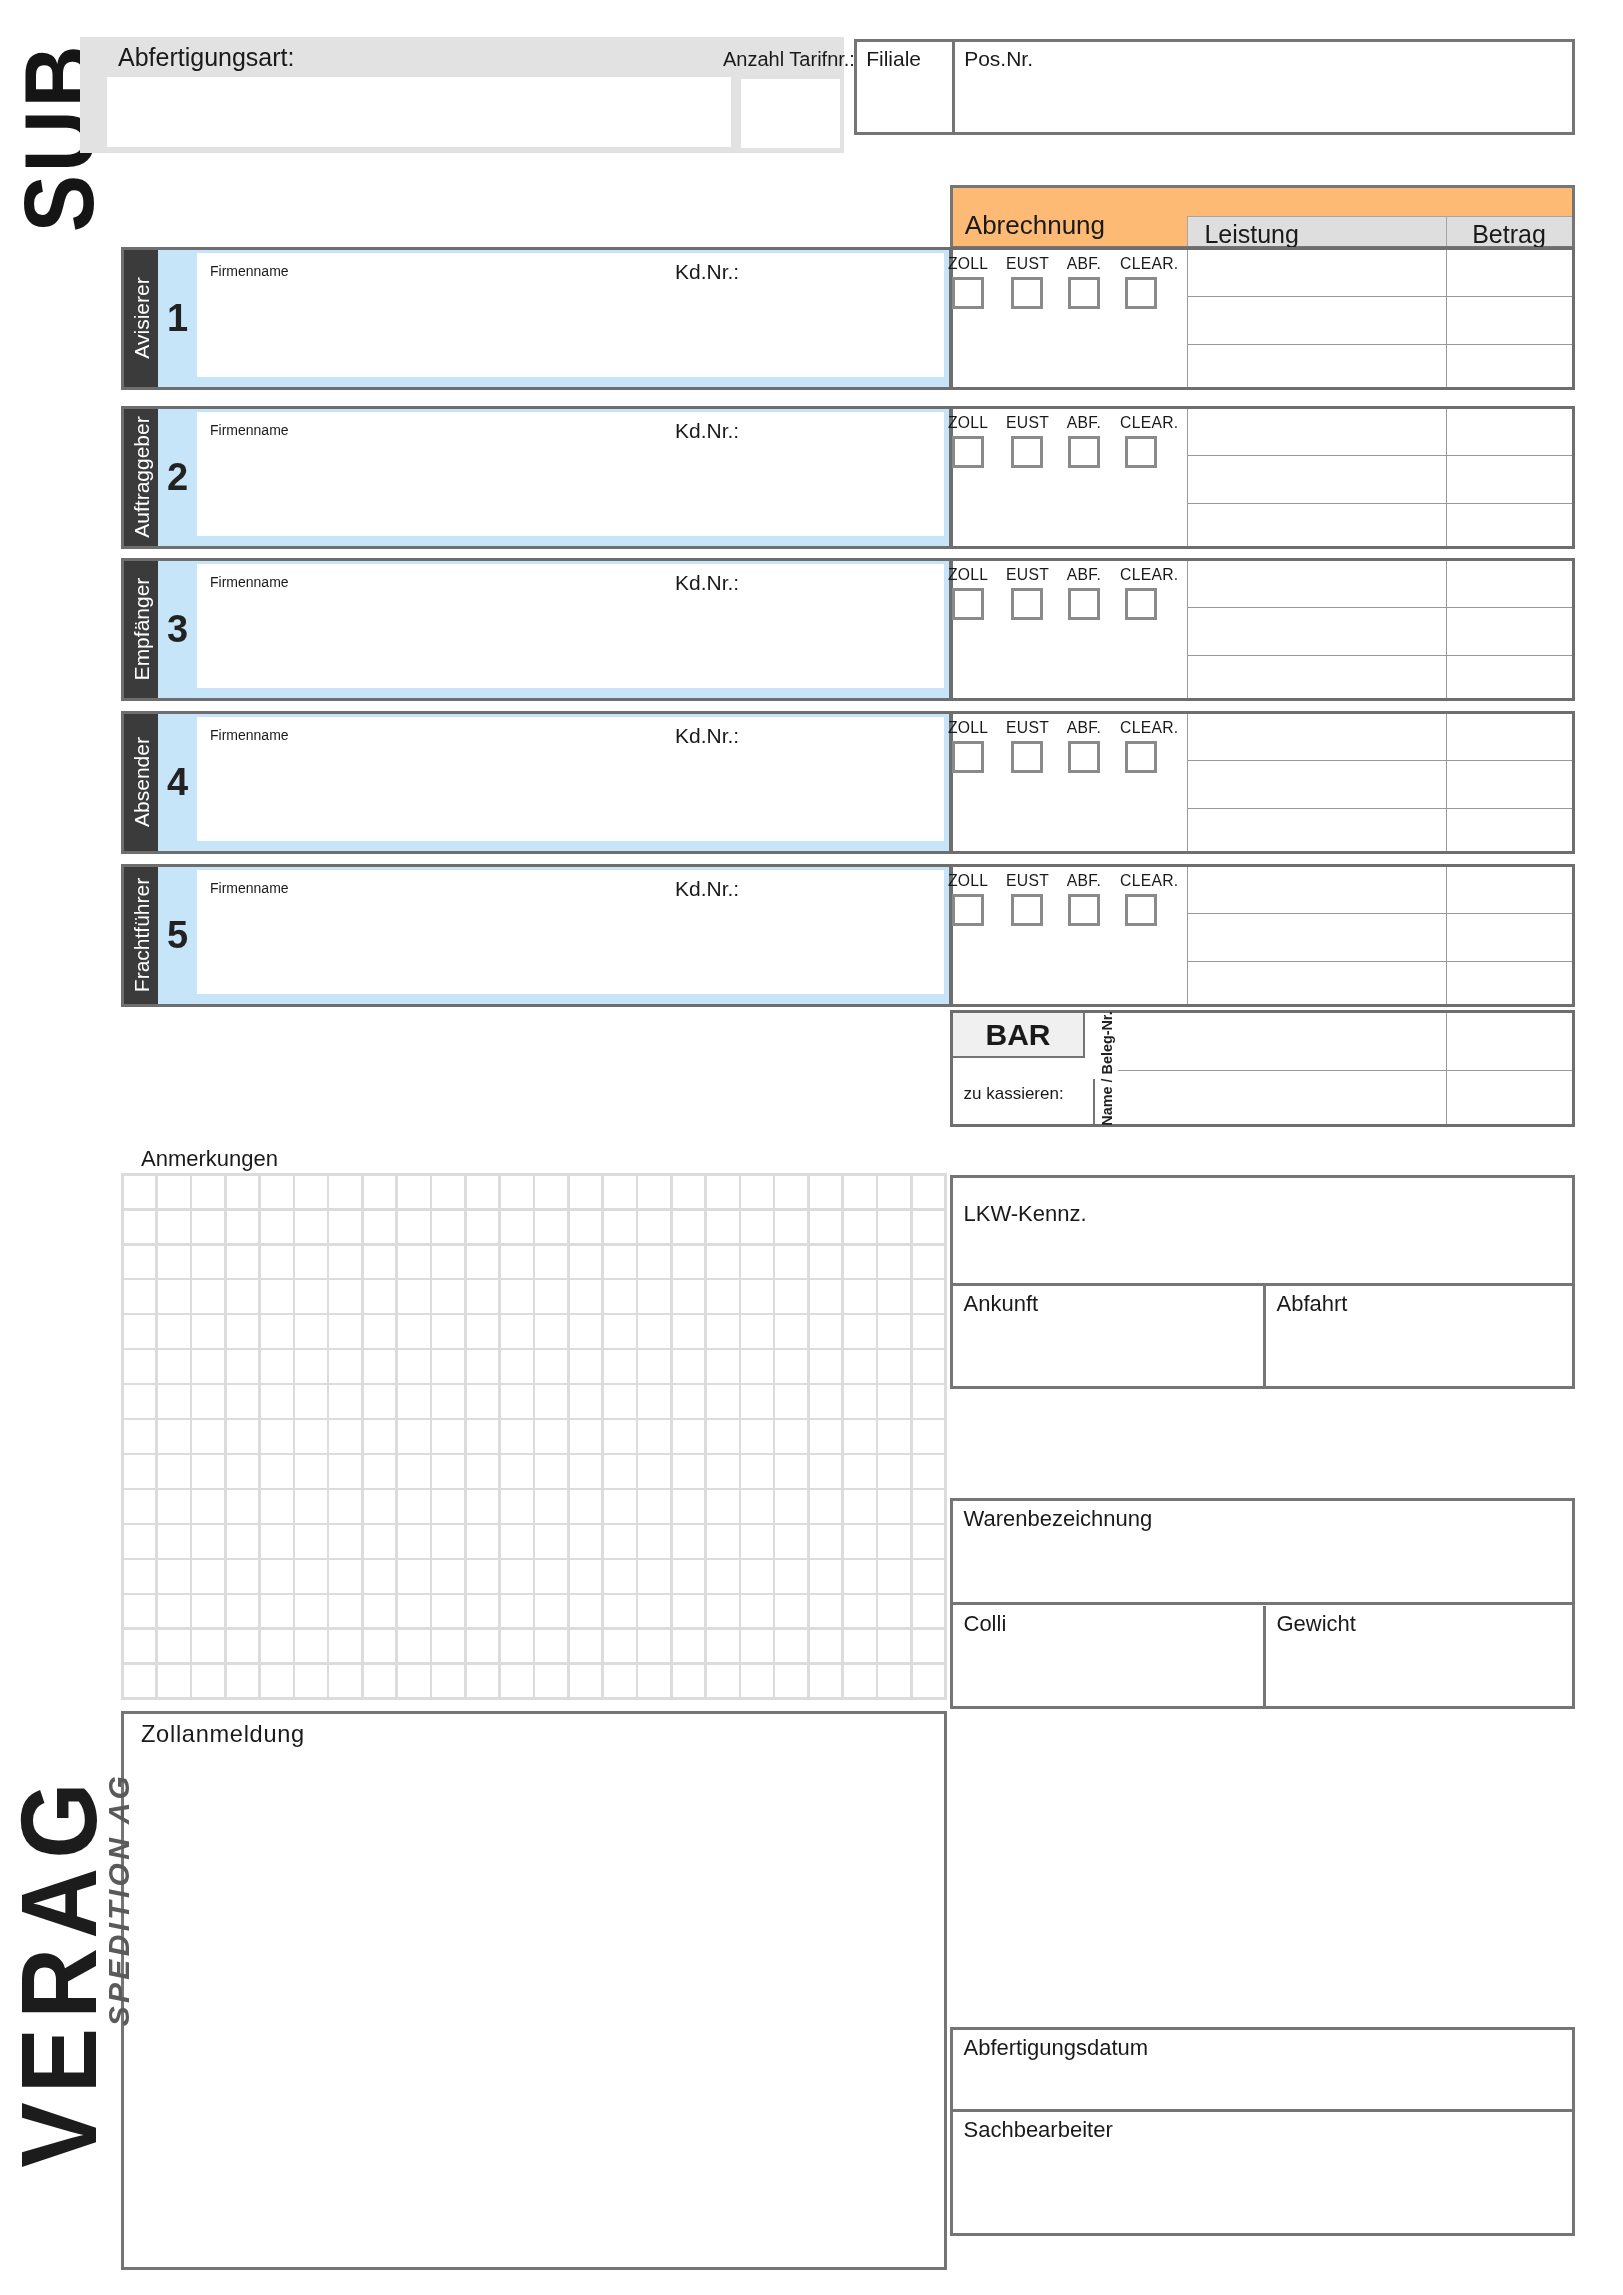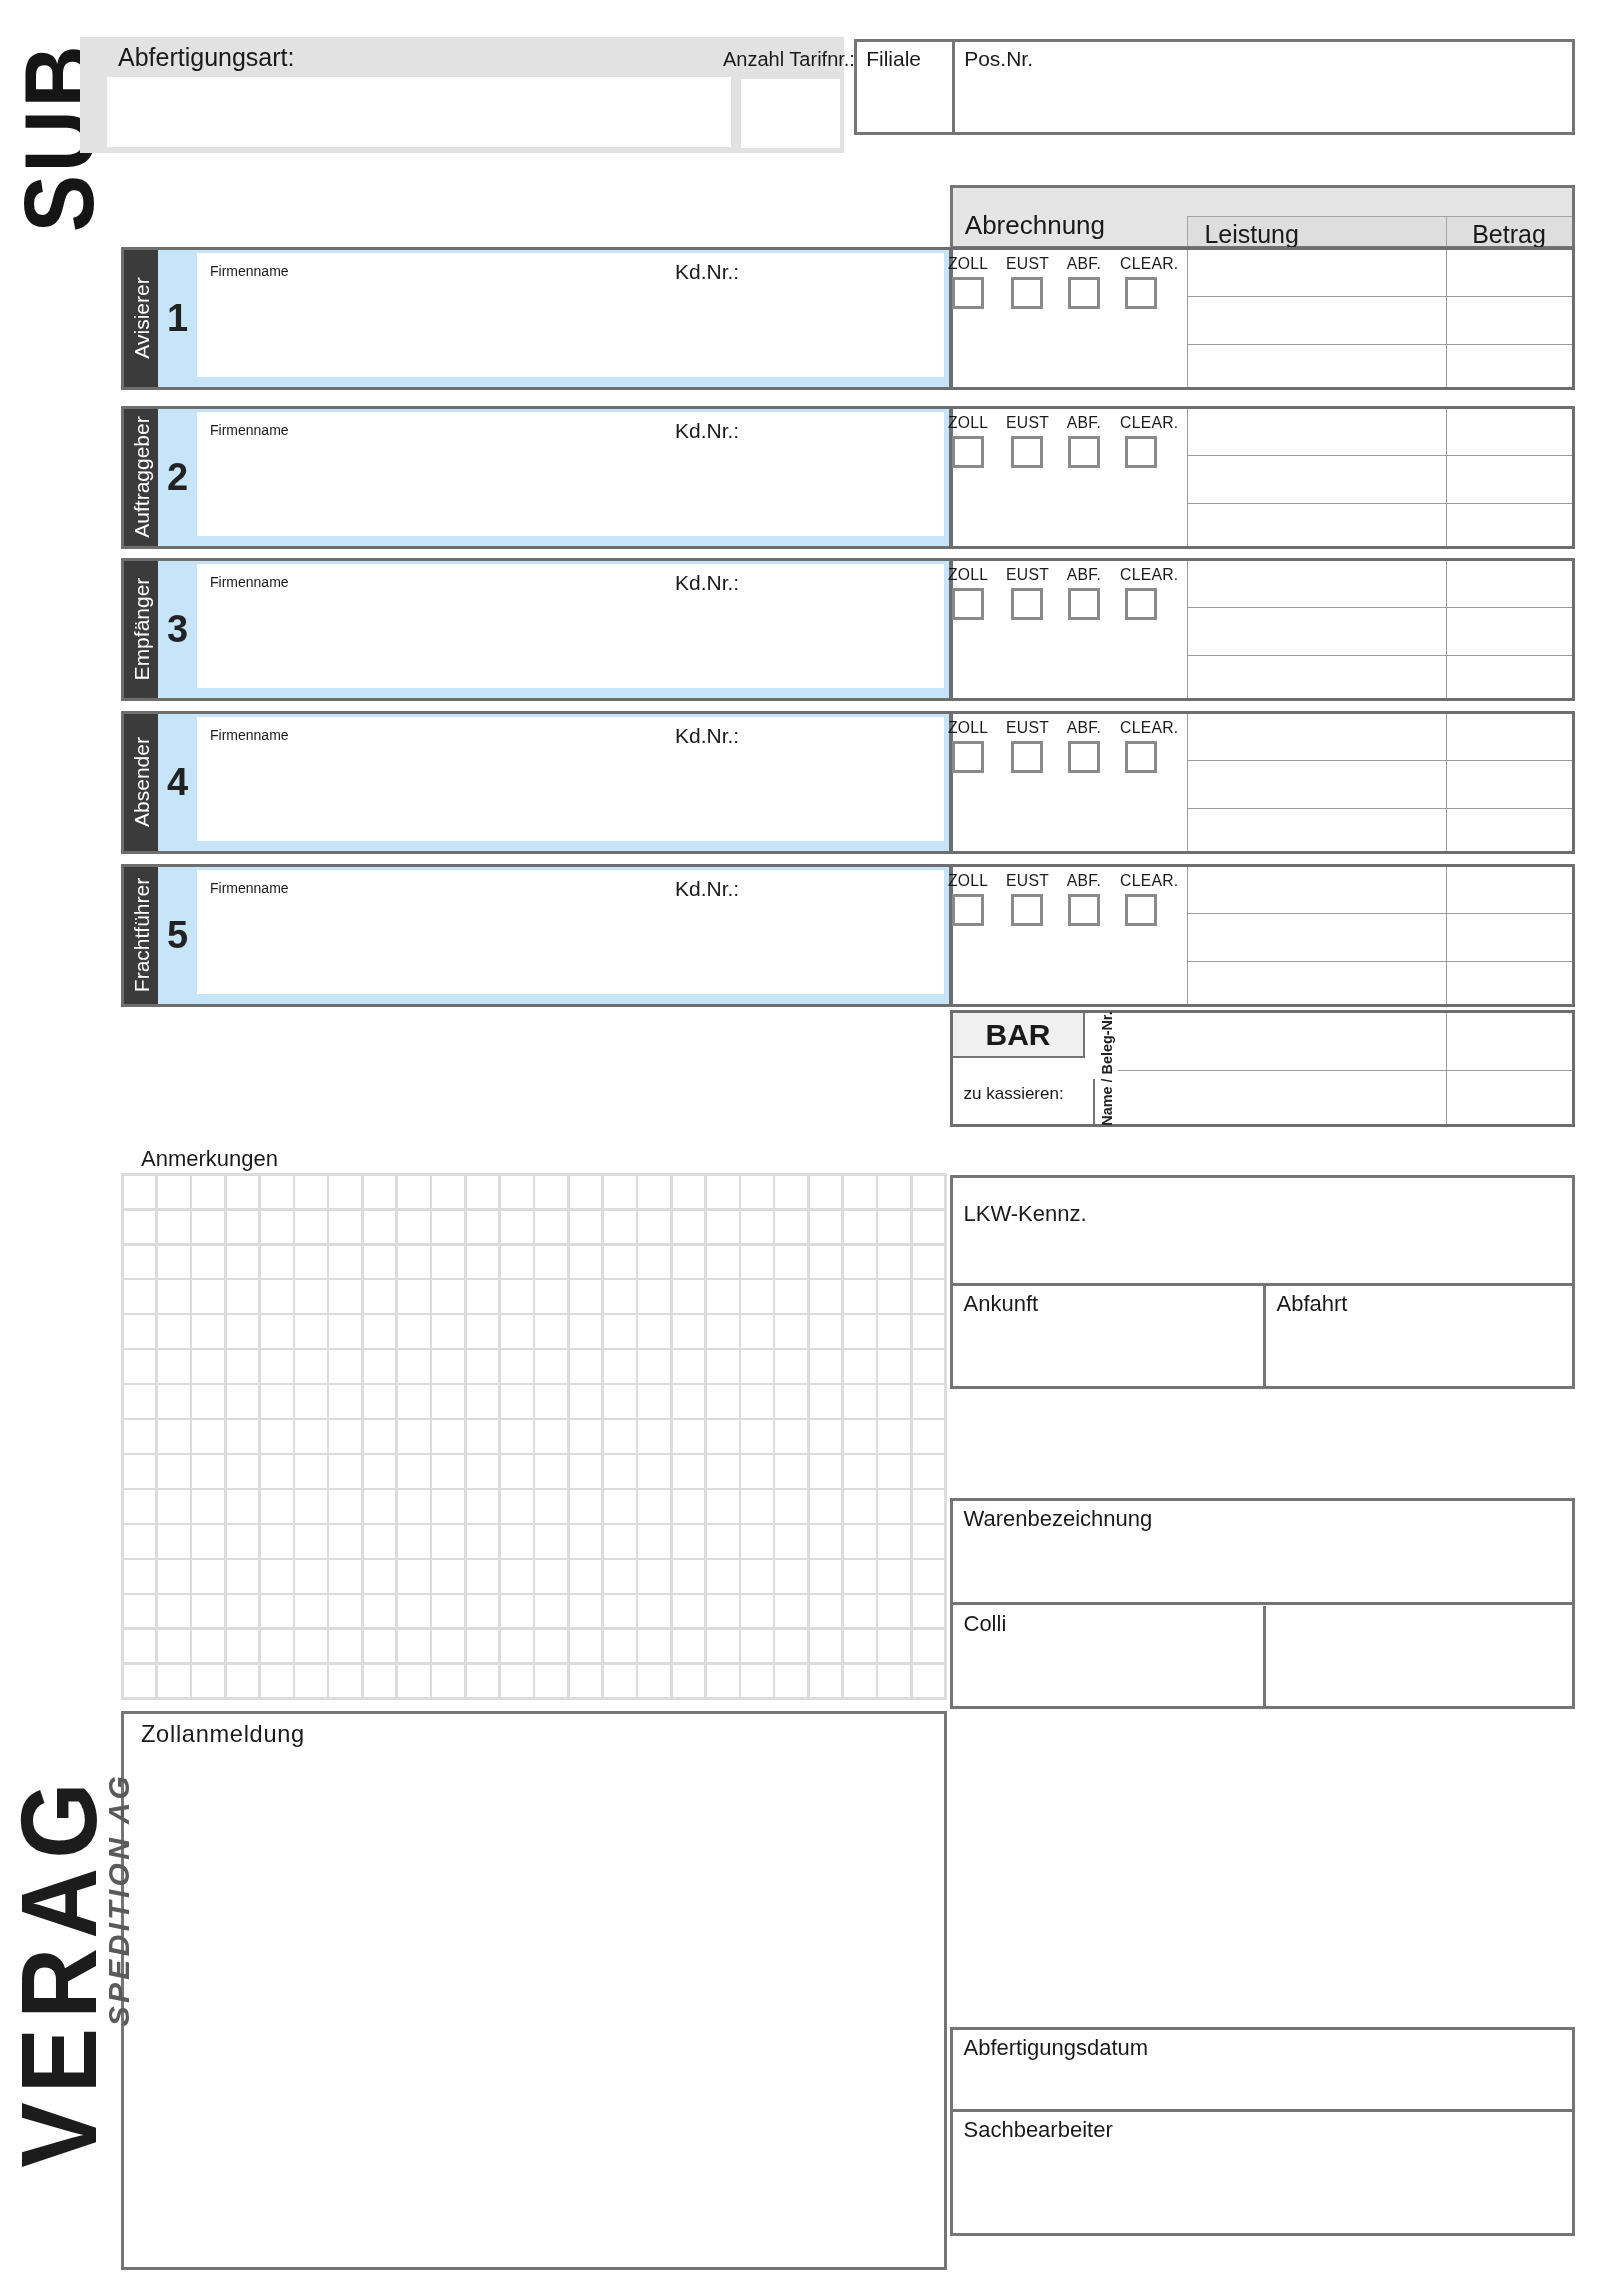--- a/index.html
+++ b/index.html
@@ -15,21 +15,21 @@
   #abf-input{left:107px;top:77px;width:624px;height:70px;background:#ffffff;}
   #anz-label{left:723px;top:48px;font-size:20px;}
   #anz-input{left:741px;top:79px;width:99px;height:69px;background:#ffffff;}
   #filiale-box{left:854px;top:39px;width:721px;height:96px;border:3.3px solid #757575;background:#fff;box-sizing:border-box;}
   #filiale-div{position:absolute;left:95px;top:0;width:3.3px;height:100%;background:#757575;}
   .cell-label{position:absolute;left:9.2px;top:5.2px;font-size:21px;}
   
   #sub-wrap{left:18.3px;top:16.4px;width:83px;height:242px;}
   #sub-text{width:242px;height:83px;left:-80px;top:80px;font-size:86px;font-weight:bold;letter-spacing:2.6px;color:#151515;transform:rotate(-90deg) scaleY(1.15);}
   
-  #abr-head{left:950px;top:185px;width:625px;height:64px;background:#e5e5e5;border:3.3px solid #757575;box-sizing:border-box;}
+  #abr-head{left:950px;top:185px;width:625px;height:64px;background:#fdba74;border:3.3px solid #757575;box-sizing:border-box;}
   #abr-title{position:absolute;left:11.8px;top:22px;font-size:26px;}
   #lb-band{position:absolute;left:234px;top:28px;right:0;bottom:0;background:#dedede;border-left:1.3px solid #a5a5a5;border-top:1.3px solid #a5a5a5;}
   #lb-leistung{position:absolute;left:16.4px;top:2.6px;font-size:25px;}
   #lb-div{position:absolute;left:258px;top:0;width:1.3px;height:100%;background:#a5a5a5;}
   #lb-betrag{position:absolute;left:258px;top:2.6px;width:126px;text-align:center;font-size:25px;}
   
   .party-band{position:absolute;left:121px;width:1454px;height:143px;}
   .party-box{position:absolute;left:0;top:0;width:831px;height:143px;background:#c6e5f8;border:3.3px solid #6e6e6e;box-sizing:border-box;}
   .role-bar{position:absolute;left:0;top:0;width:34px;height:100%;background:#3b3b3b;}
   .role-text{width:137px;height:34px;left:-51px;top:51px;color:#ffffff;font-size:21px;}
@@ -700,20 +700,23 @@
 
   <div class="rbox" style="top:1498px;height:211px;">
     <div style="position:absolute;left:0;top:0;right:0;height:101px;">
       <span class="rlabel" style="left:10.5px;top:5.2px;">Warenbezeichnung</span>
     </div>
     <div class="rbox-divh" style="top:101px;"></div>
     <div class="rbox-divv" style="left:310px;top:105px;bottom:0;"></div>
     <div style="position:absolute;left:0;top:105px;width:310px;bottom:0;">
       <span class="rlabel" style="left:10.5px;top:5.2px;">Colli</span>
     </div>
+    <div style="position:absolute;left:313px;top:105px;right:0;bottom:0;">
+      <span class="rlabel" style="left:10.5px;top:5.2px;">Gewicht</span>
+    </div>
   </div>
 
   <div class="abs" id="zoll-box">
     <span id="zoll-label">Zollanmeldung</span>
   </div>
 
   <div class="rbox" style="top:2027px;height:209px;">
     <div style="position:absolute;left:0;top:0;right:0;height:79px;">
       <span class="rlabel" style="left:10.5px;top:5.2px;">Abfertigungsdatum</span>
     </div>

